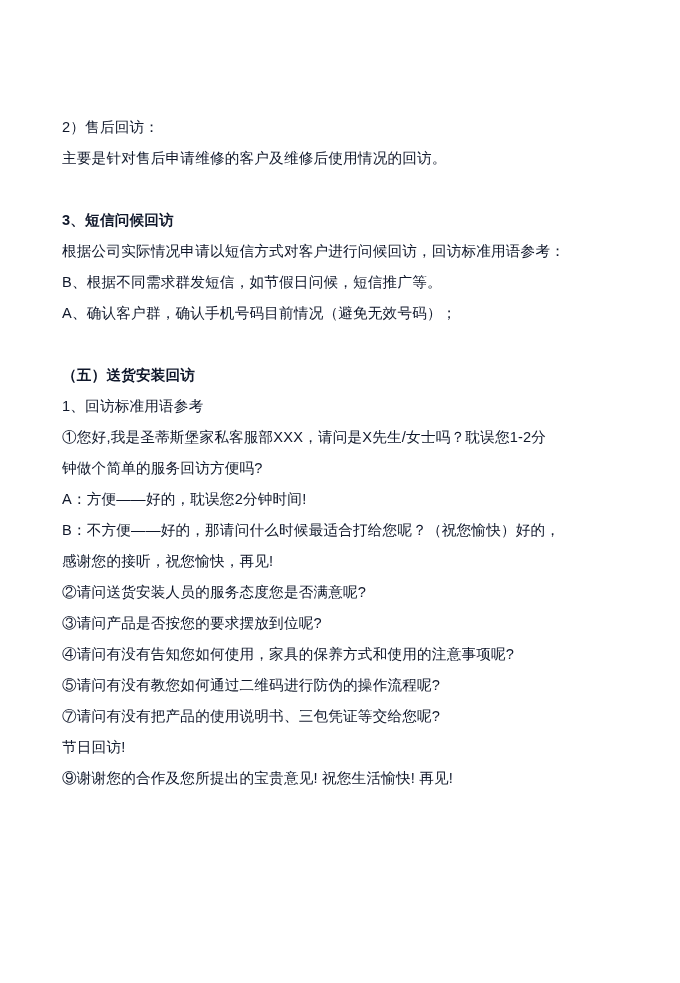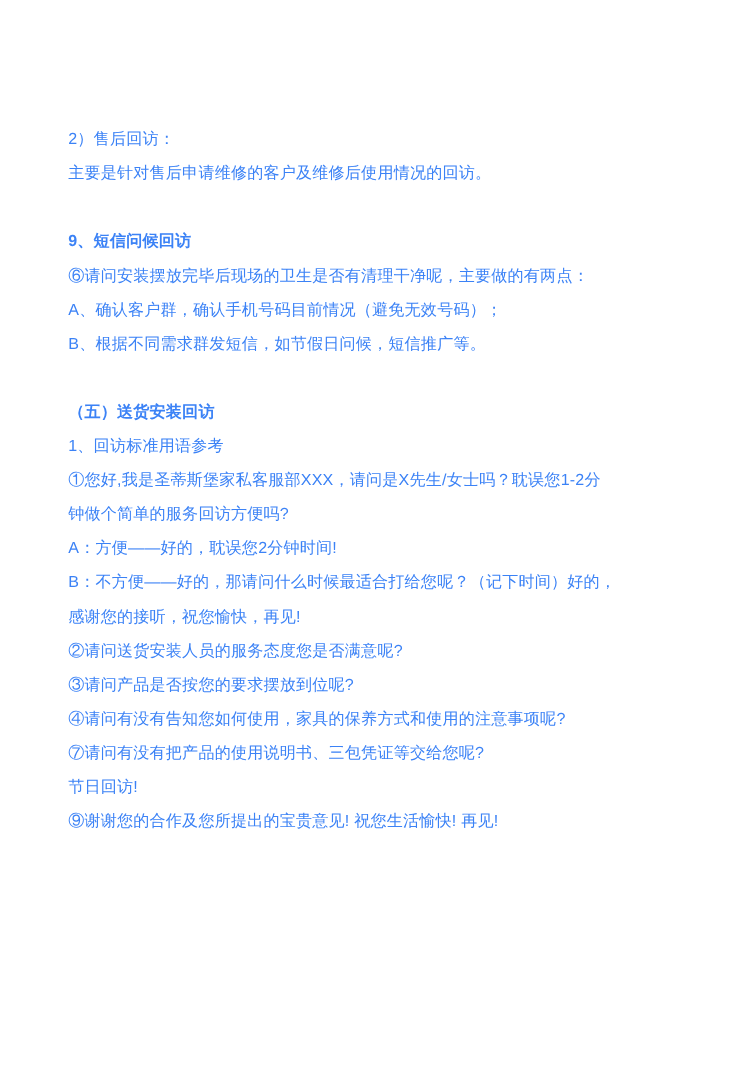--- a/index.html
+++ b/index.html
@@ -19,21 +19,21 @@
     width: 680px;
     height: 983px;
     background: #ffffff;
     box-sizing: border-box;
     padding: 112px 62px 0 62px;
   }
   .doc-body {
     font-size: 14.6px;
     line-height: 31px;
     letter-spacing: 0.2px;
-    color: #3b82f6;
+    color: #0f172a;
   }
   .para {
     margin: 0;
     white-space: pre-wrap;
     word-break: break-word;
   }
   .block {
     margin: 0;
   }
   .gap-lg {
@@ -51,38 +51,39 @@
 
     <div class="block">
       <p class="para">2）售后回访：</p>
       <p class="para">主要是针对售后申请维修的客户及维修后使用情况的回访。</p>
     </div>
 
 
     <div class="gap-lg"></div>
 
     <div class="block">
-      <p class="para bold">9、短信问候回访</p>
-      <p class="para">⑥请问安装摆放完毕后现场的卫生是否有清理干净呢，主要做的有两点：</p>
+      <p class="para bold">3、短信问候回访</p>
+      <p class="para">根据公司实际情况申请以短信方式对客户进行问候回访，回访标准用语参考：</p>
+      <p class="para">B、根据不同需求群发短信，如节假日问候，短信推广等。</p>
       <p class="para">A、确认客户群，确认手机号码目前情况（避免无效号码）；</p>
-      <p class="para">B、根据不同需求群发短信，如节假日问候，短信推广等。</p>
     </div>
 
     <div class="gap-lg"></div>
 
     <div class="block">
       <p class="para bold">（五）送货安装回访</p>
       <p class="para">1、回访标准用语参考</p>
       <p class="para">①您好,我是圣蒂斯堡家私客服部XXX，请问是X先生/女士吗？耽误您1-2分</p>
       <p class="para">钟做个简单的服务回访方便吗?</p>
       <p class="para">A：方便——好的，耽误您2分钟时间!</p>
-      <p class="para">B：不方便——好的，那请问什么时候最适合打给您呢？（记下时间）好的，</p>
+      <p class="para">B：不方便——好的，那请问什么时候最适合打给您呢？（祝您愉快）好的，</p>
       <p class="para">感谢您的接听，祝您愉快，再见!</p>
       <p class="para">②请问送货安装人员的服务态度您是否满意呢?</p>
       <p class="para">③请问产品是否按您的要求摆放到位呢?</p>
       <p class="para">④请问有没有告知您如何使用，家具的保养方式和使用的注意事项呢?</p>
+      <p class="para">⑤请问有没有教您如何通过二维码进行防伪的操作流程呢?</p>
       <p class="para">⑦请问有没有把产品的使用说明书、三包凭证等交给您呢?</p>
       <p class="para">节日回访!</p>
       <p class="para">⑨谢谢您的合作及您所提出的宝贵意见! 祝您生活愉快! 再见!</p>
     </div>
 
   </div>
 </div>
 
 </body></html>

